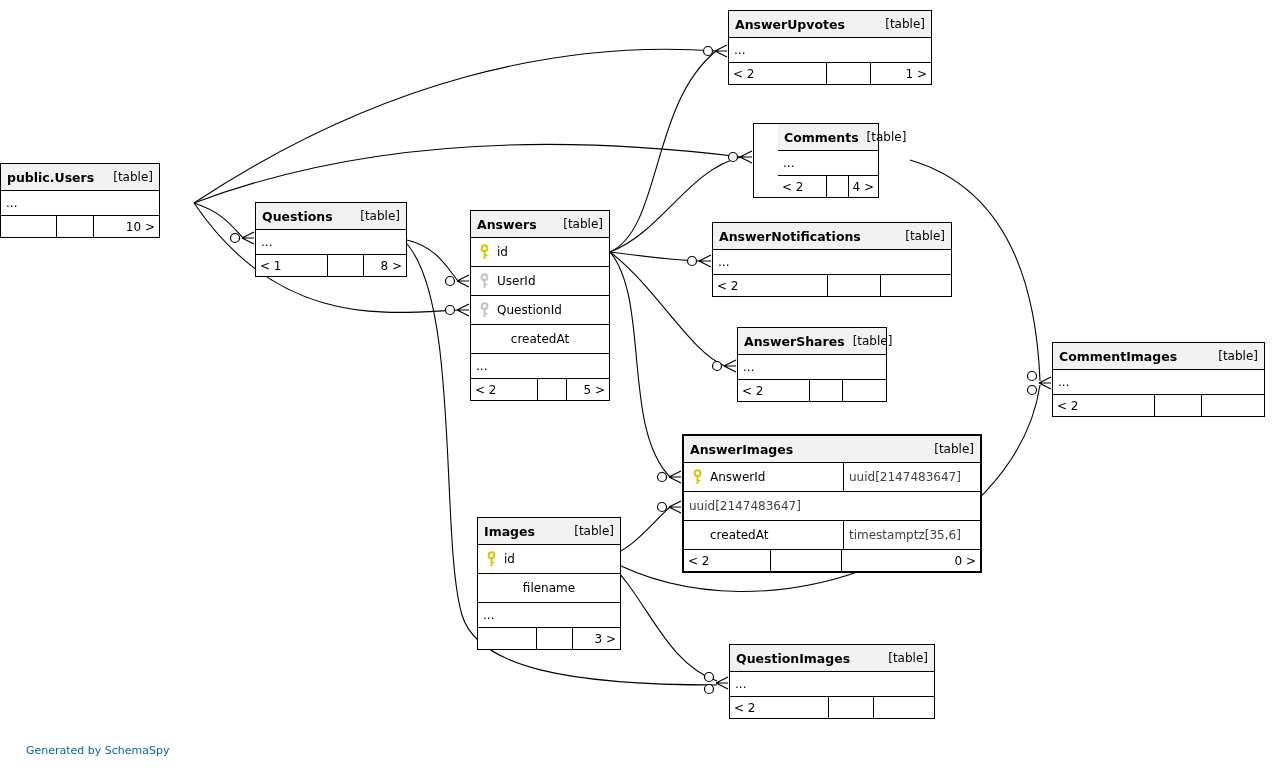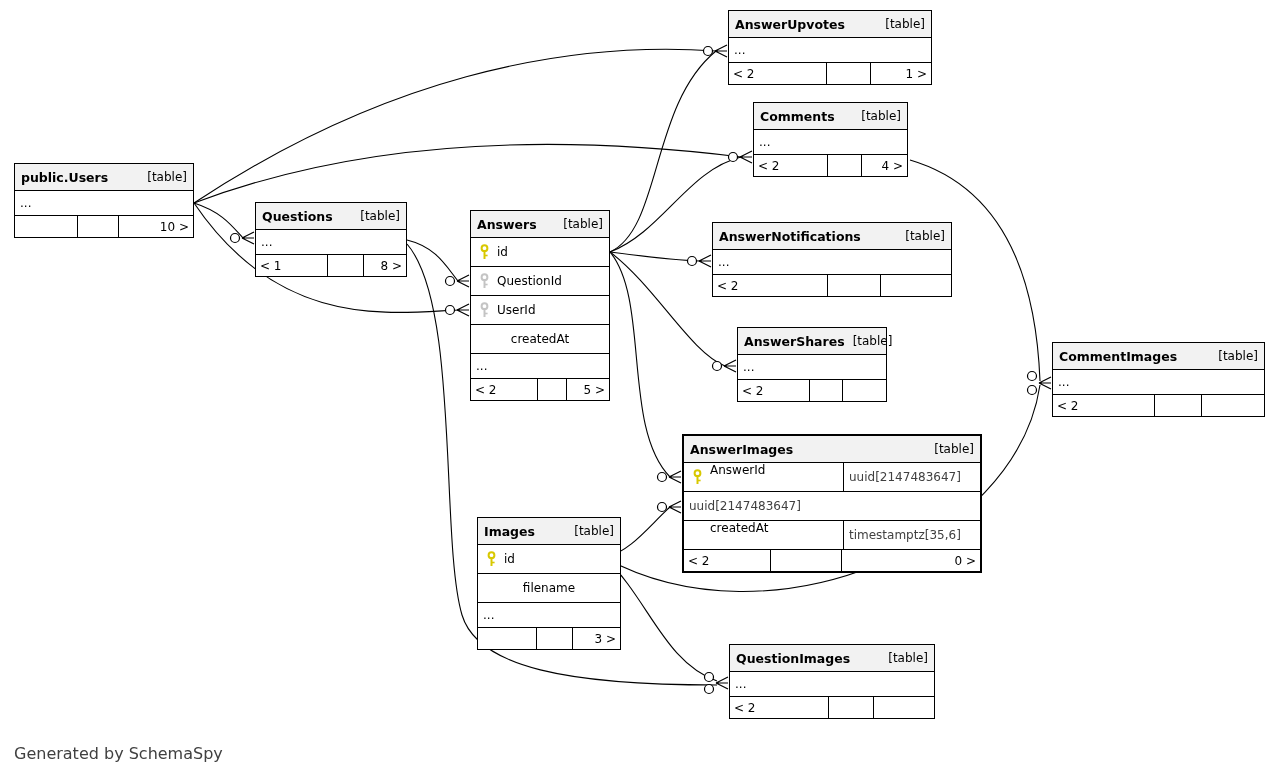--- a/index.html
+++ b/index.html
@@ -9,27 +9,27 @@
   .tbl.hl{border-width:2px;}
   .hdr{display:flex;justify-content:space-between;align-items:center;background:#f2f2f2;border-bottom:1px solid #000;height:27px;padding:0 6px;gap:8px;box-sizing:border-box;}
   .nm{font-weight:bold;font-size:12.5px;white-space:nowrap;color:#000;}
   .tag{font-size:12px;white-space:nowrap;color:#000;}
   .row{display:flex;align-items:center;height:29px;border-bottom:1px solid #000;box-sizing:border-box;background:#fff;}
   .row:last-of-type{border-bottom:1px solid #000;}
   .row.dots{height:25px;padding-left:5px;}
   .row .iconwrap{flex:0 0 26px;display:flex;justify-content:center;align-items:center;}
   .row .lbl{white-space:nowrap;color:#000;}
   .row.center{justify-content:center;}
-  .cell-name{display:flex;height:100%;border-right:1px solid #000;box-sizing:border-box;flex:0 0 auto;}
+  .cell-name{display:flex;align-items:center;height:100%;border-right:1px solid #000;box-sizing:border-box;flex:0 0 auto;}
   .cell-type{flex:1;padding:0 5px;white-space:nowrap;color:#404040;}
   .ftr{display:flex;height:21px;box-sizing:border-box;background:#fff;}
   .ftr .fc{box-sizing:border-box;padding:0 4px;display:flex;align-items:center;overflow:hidden;white-space:nowrap;}
   .ftr .fc + .fc{border-left:1px solid #000;}
   .ftr .fc.right{justify-content:flex-end;}
-  .credit{position:absolute;left:14px;top:744px;font-size:16px;color:#404040;}
+  .credit{position:absolute;left:26px;top:744px;font-size:11px;color:#0369a1;}
 </style>
 </head>
 <body>
 
 <div class="canvas">
   <svg class="edge-layer" id="edge-layer" viewBox="0 0 1281 775" xmlns="http://www.w3.org/2000/svg">
       <path d="M194,203 C380,80 560,40 716,51" fill="none" stroke="#000" stroke-width="1.1"></path>
       <path d="M194,203 C400,125 620,142 741,157" fill="none" stroke="#000" stroke-width="1.1"></path>
       <path d="M194,203 C222,212 232,226 243,238" fill="none" stroke="#000" stroke-width="1.1"></path>
       <path d="M194,203 C280,330 390,313 458,310" fill="none" stroke="#000" stroke-width="1.1"></path>
@@ -77,35 +77,35 @@
         </div>
         <div class="row dots">
           <span class="lbl">...</span>
         </div>
         <div class="ftr">
           <span class="fc" style="width: 48%;">&lt; 2</span>
           <span class="fc" style="width: 22%;"></span>
           <span class="fc right" style="width: 30%;">1 &gt;</span>
         </div>
       </div>
-      <div class="tbl" style="left: 753px; top: 102px; width: 155px;">
+      <div class="tbl" style="left: 753px; top: 123px; width: 126px; padding-left: 24px;">
         <div class="hdr">
           <span class="nm">Comments</span>
           <span class="tag">[table]</span>
         </div>
         <div class="row dots">
           <span class="lbl">...</span>
         </div>
         <div class="ftr">
           <span class="fc" style="width: 48%;">&lt; 2</span>
           <span class="fc" style="width: 22%;"></span>
           <span class="fc right" style="width: 30%;">4 &gt;</span>
         </div>
       </div>
-      <div class="tbl" style="left: 14px; top: 163px; width: 180px;">
+      <div class="tbl" style="left: 0; top: 163px; width: 160px;">
         <div class="hdr">
           <span class="nm">public.Users</span>
           <span class="tag">[table]</span>
         </div>
         <div class="row dots">
           <span class="lbl">...</span>
         </div>
         <div class="ftr">
           <span class="fc" style="width: 35%;"></span>
           <span class="fc" style="width: 23%;"></span>
@@ -142,31 +142,31 @@
           <span class="lbl">id</span>
         </div>
         <div class="row">
           <span class="iconwrap">
             <svg width="11" height="16" viewBox="0 0 11 16">
               <circle cx="5.5" cy="4.2" r="2.9" fill="none" stroke="#c4c4c4" stroke-width="2"></circle>
     <line x1="5.5" y1="7.1" x2="5.5" y2="15" stroke="#c4c4c4" stroke-width="2"></line>
     <line x1="5.5" y1="11.5" x2="8.6" y2="11.5" stroke="#c4c4c4" stroke-width="1.6"></line>
             </svg>
           </span>
-          <span class="lbl">QuestionId</span>
+          <span class="lbl">UserId</span>
         </div>
         <div class="row">
           <span class="iconwrap">
             <svg width="11" height="16" viewBox="0 0 11 16">
               <circle cx="5.5" cy="4.2" r="2.9" fill="none" stroke="#c4c4c4" stroke-width="2"></circle>
     <line x1="5.5" y1="7.1" x2="5.5" y2="15" stroke="#c4c4c4" stroke-width="2"></line>
     <line x1="5.5" y1="11.5" x2="8.6" y2="11.5" stroke="#c4c4c4" stroke-width="1.6"></line>
             </svg>
           </span>
-          <span class="lbl">UserId</span>
+          <span class="lbl">QuestionId</span>
         </div>
         <div class="row center">
           <span class="lbl">createdAt</span>
         </div>
         <div class="row dots">
           <span class="lbl">...</span>
         </div>
         <div class="ftr">
           <span class="fc" style="width: 48%;">&lt; 2</span>
           <span class="fc" style="width: 21%;"></span>

